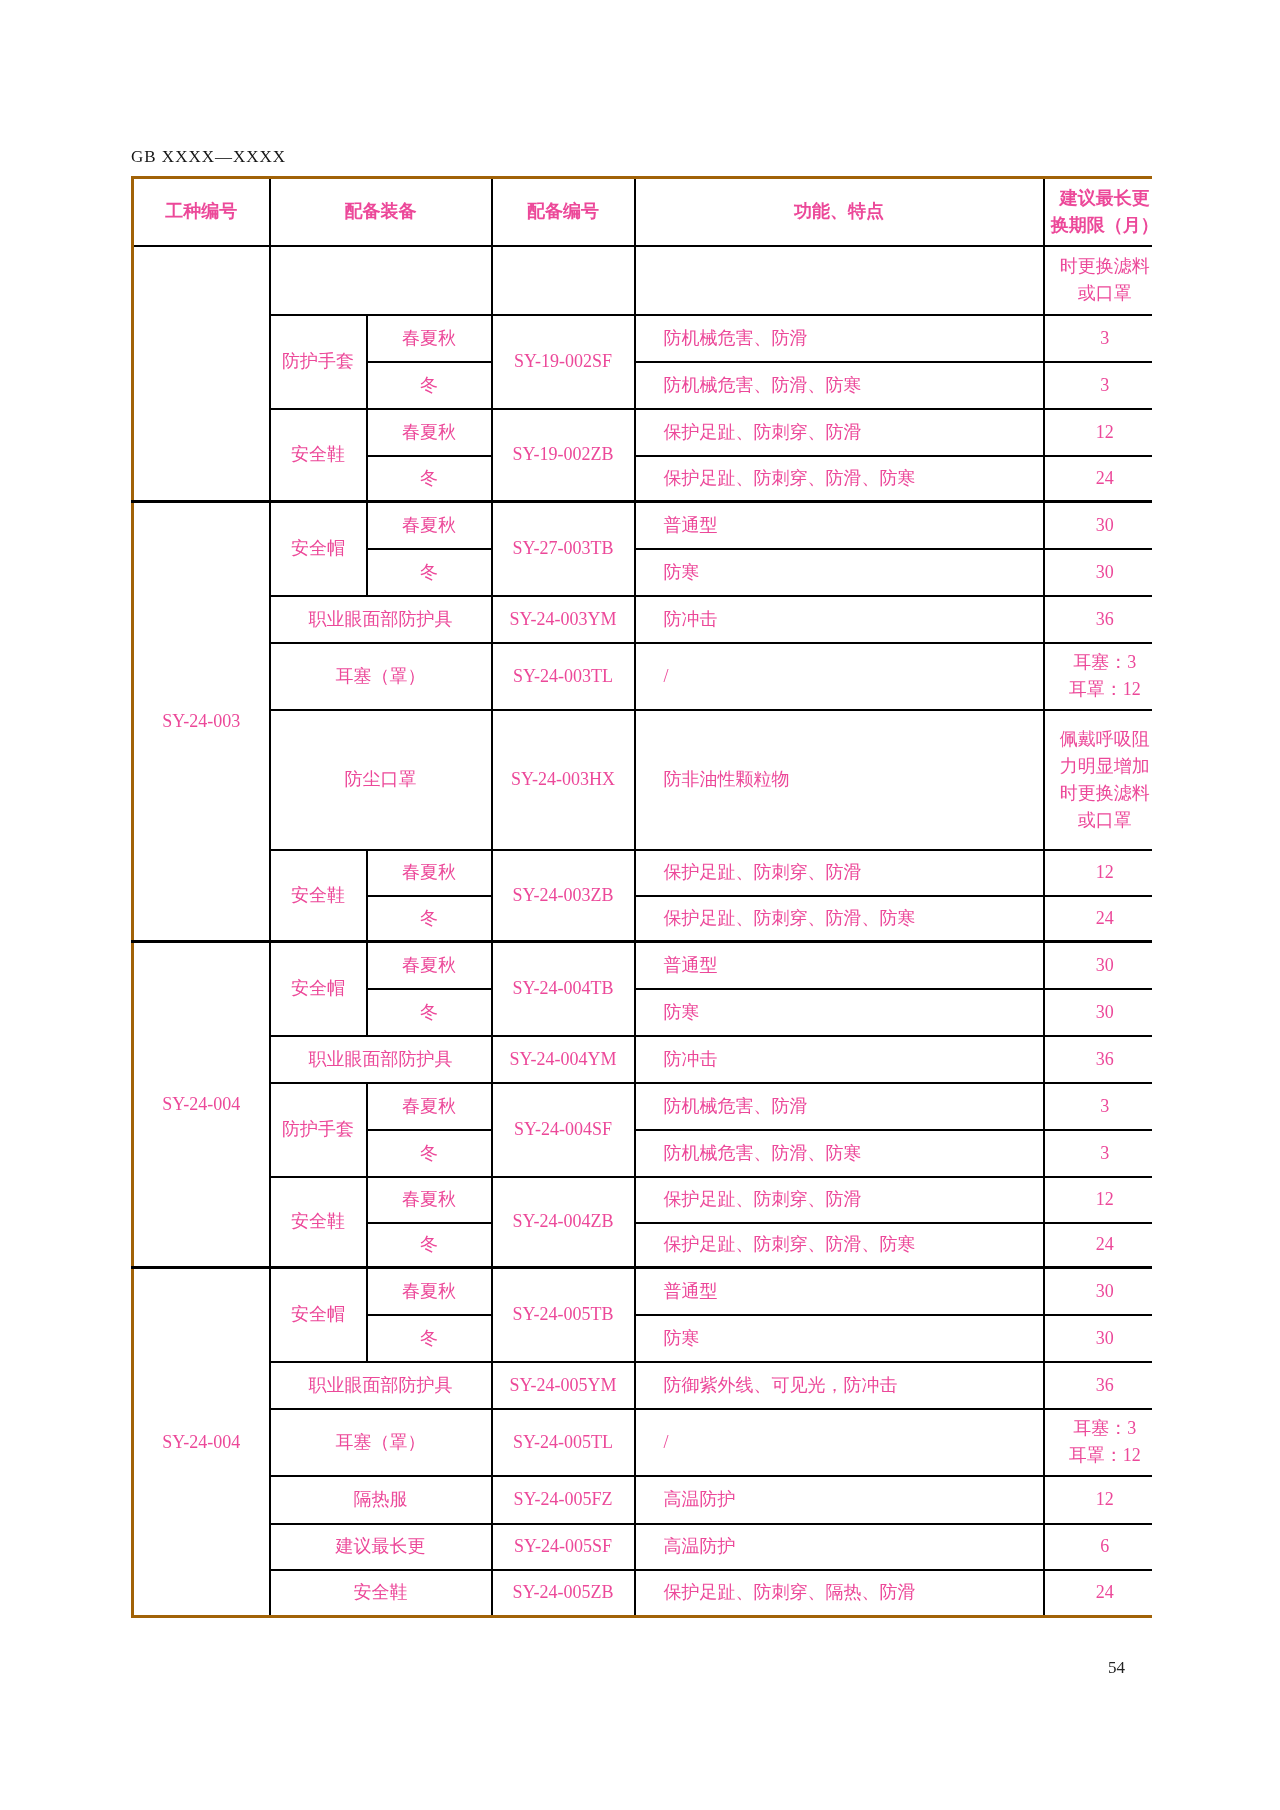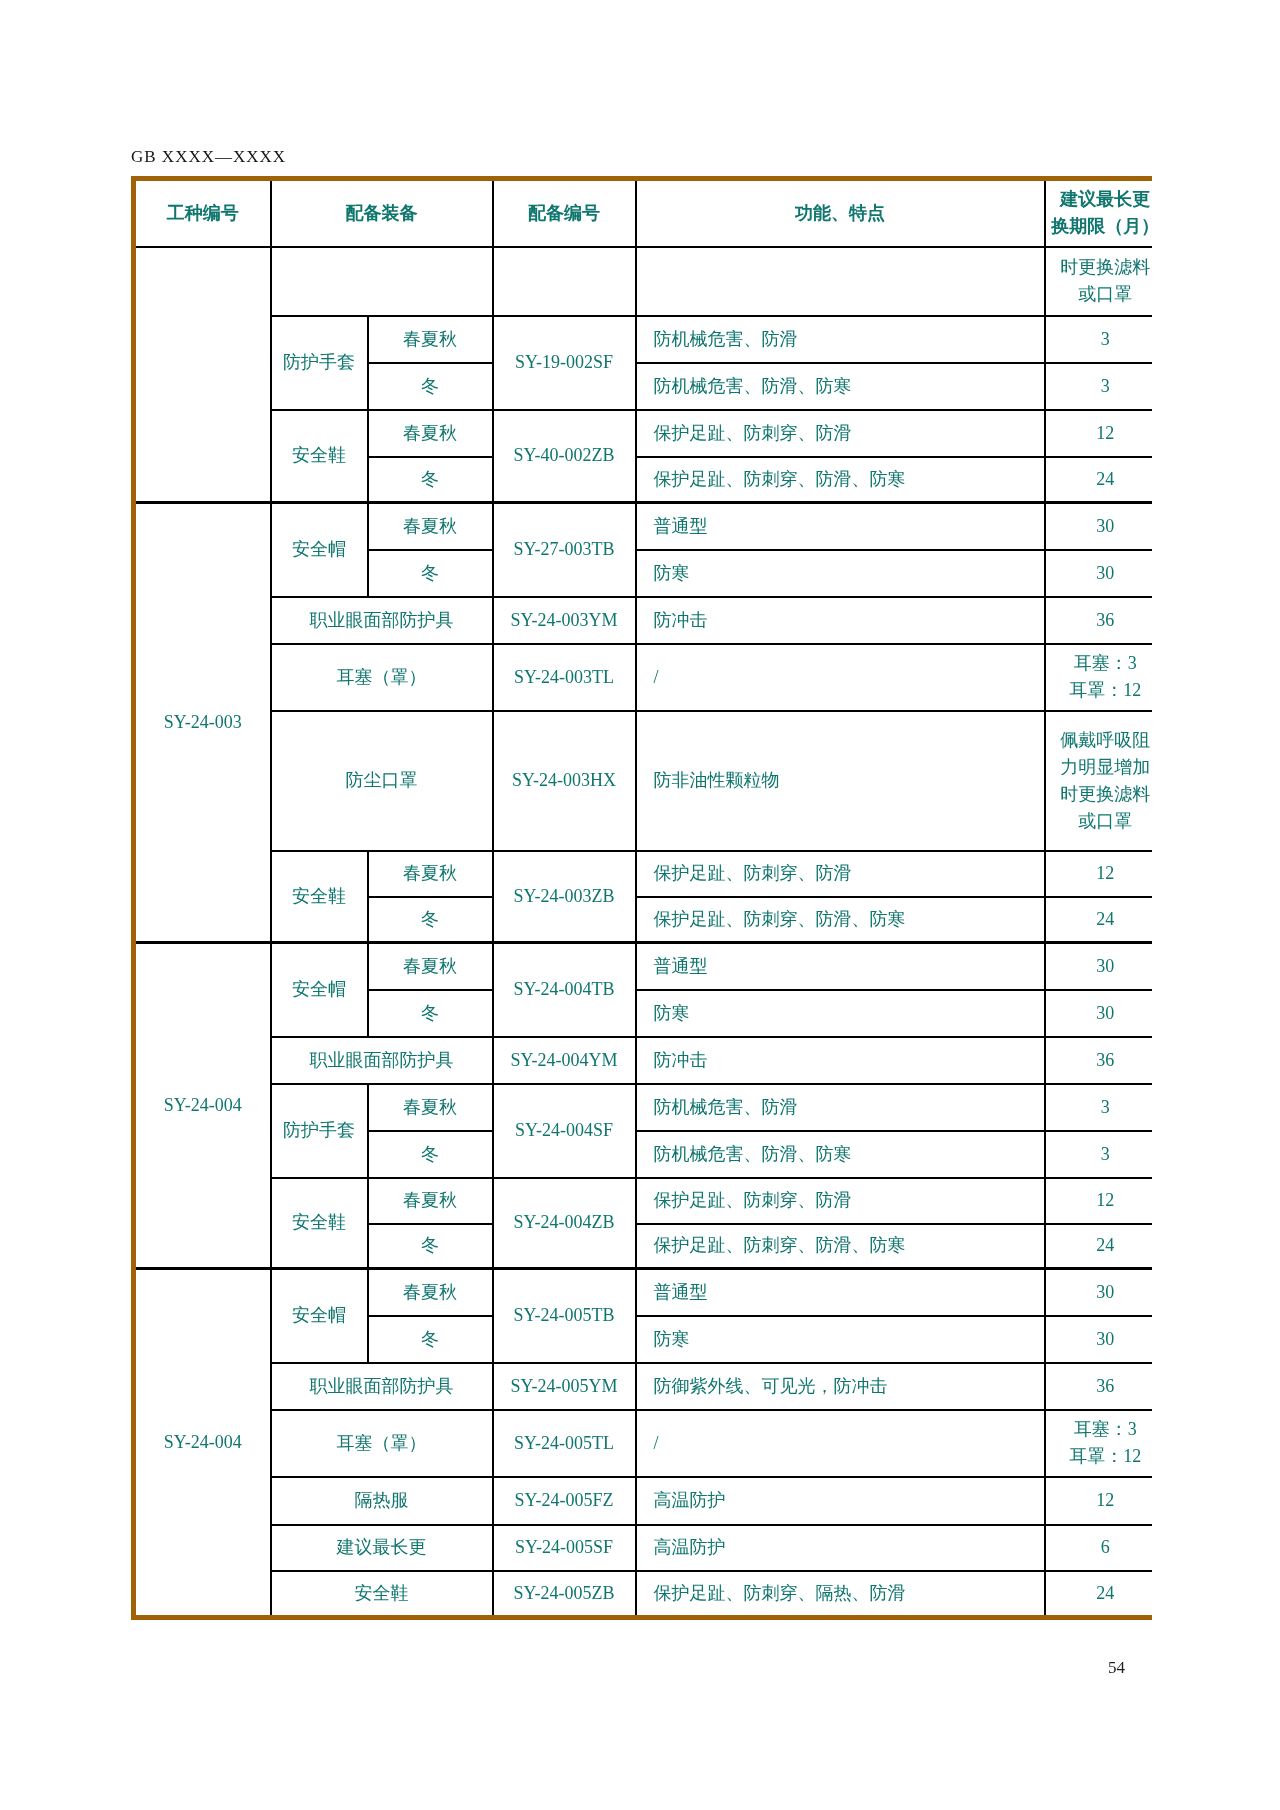--- a/index.html
+++ b/index.html
@@ -7,34 +7,34 @@
     position:relative; width:1152px; height:1810px; background:#ffffff;
     font-family:"Liberation Serif","DejaVu Serif",serif; color:#111; overflow:hidden;
   }
   .doc-code {
     position:absolute; left:131px; top:147px;
     font-size:17px; letter-spacing:1px; color:#161616; white-space:nowrap;
   }
   table.equip {
     position:absolute; left:131px; top:176px; width:1034px;
     border-collapse:collapse; table-layout:fixed;
-    font-size:18px; color:#0f766e;
-    border:5px solid #a16207;
+    font-size:18px; color:#ec4899;
+    border:3px solid #a16207;
   }
   table.equip th, table.equip td {
     border:2px solid #000;
     padding:2px 8px;
     vertical-align:middle;
     text-align:center;
     line-height:1.5;
     overflow:hidden;
     word-break:break-all;
   }
   table.equip th { font-weight:bold; padding:2px 4px; }
-  table.equip td.c-feat { text-align:left; padding-left:17px; }
+  table.equip td.c-feat { text-align:left; padding-left:28px; }
   table.equip tr.sec > td { border-top:3px solid #000; }
   .line { display:block; }
   .page-num {
     position:absolute; left:1108px; top:1658px;
     font-size:17px; color:#222;text-align:center;
   }
   .watermark {
     position:absolute; left:944px; top:1732px;
     display:flex; align-items:center; gap:9px;
   }
@@ -92,21 +92,21 @@
       <td class="c-months">3</td>
     </tr>
     <tr style="height:47px">
       <td class="c-season">冬</td>
       <td class="c-feat">防机械危害、防滑、防寒</td>
       <td class="c-months">3</td>
     </tr>
     <tr style="height:47px">
       <td rowspan="2" class="c-equip">安全鞋</td>
       <td class="c-season">春夏秋</td>
-      <td rowspan="2" class="c-code">SY-40-002ZB</td>
+      <td rowspan="2" class="c-code">SY-19-002ZB</td>
       <td class="c-feat">保护足趾、防刺穿、防滑</td>
       <td class="c-months">12</td>
     </tr>
     <tr style="height:46px">
       <td class="c-season">冬</td>
       <td class="c-feat">保护足趾、防刺穿、防滑、防寒</td>
       <td class="c-months">24</td>
     </tr>
 
     <tr class="sec" style="height:47px">

